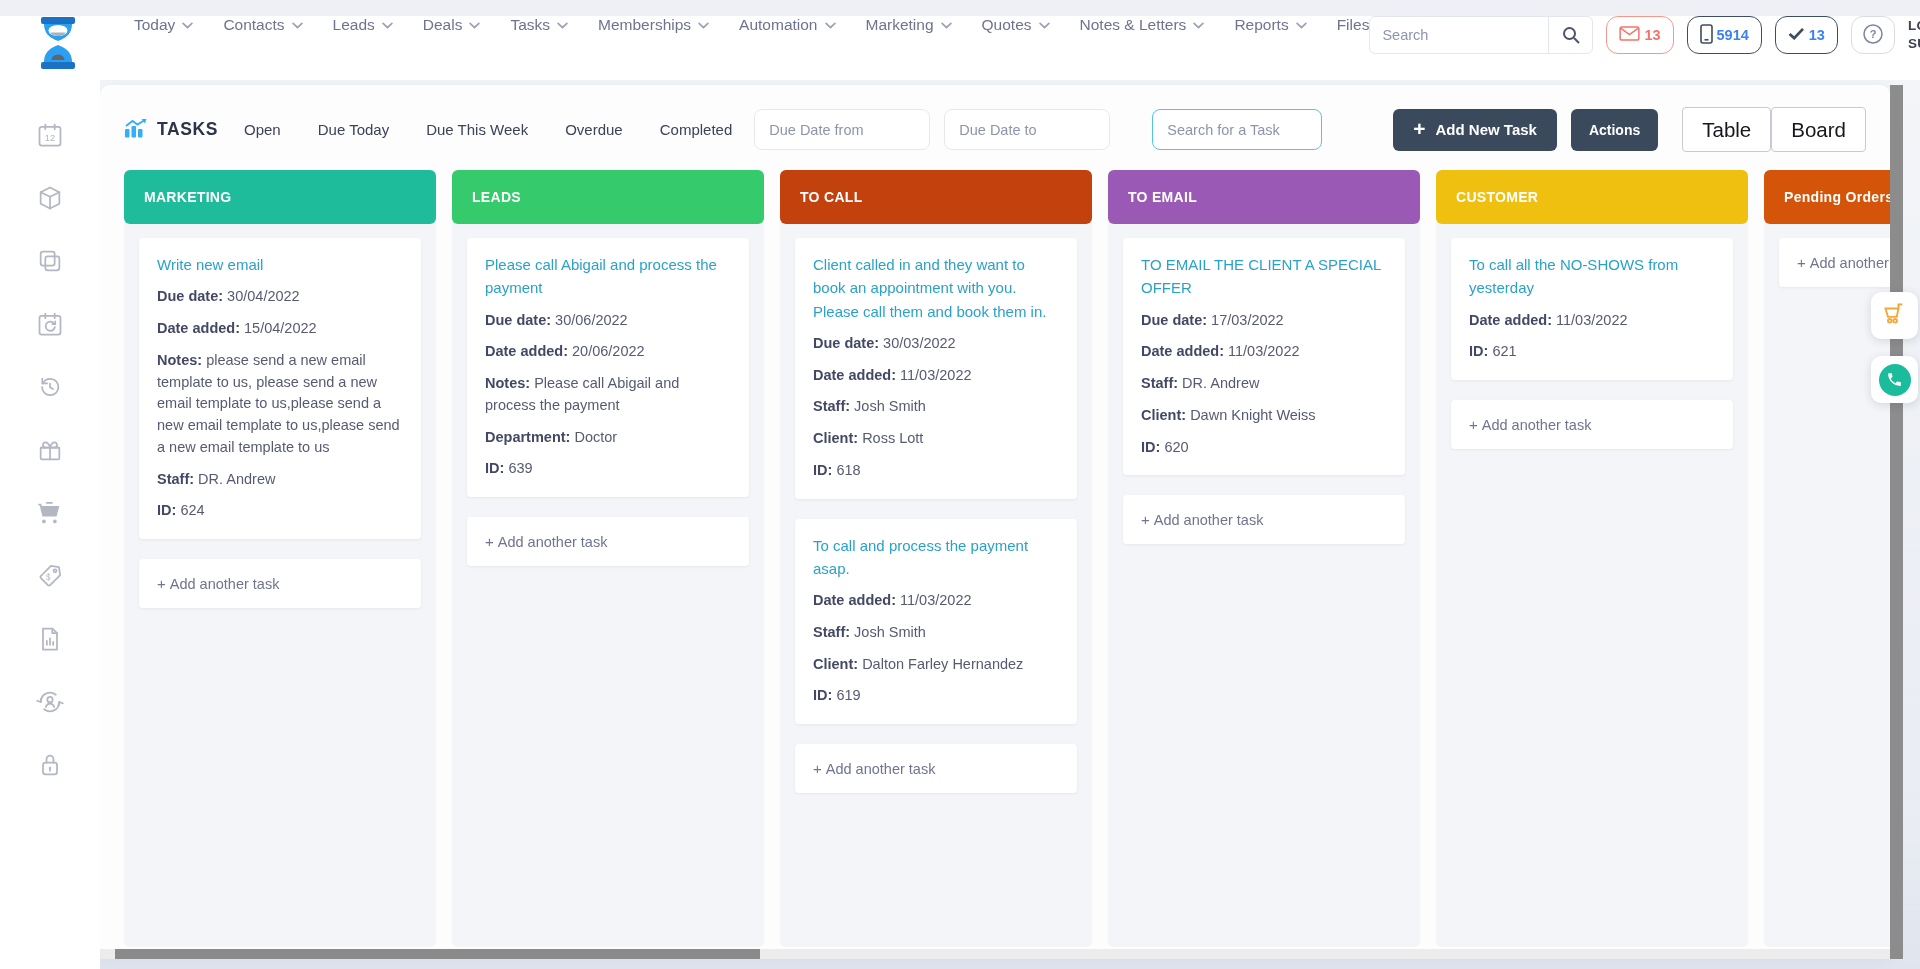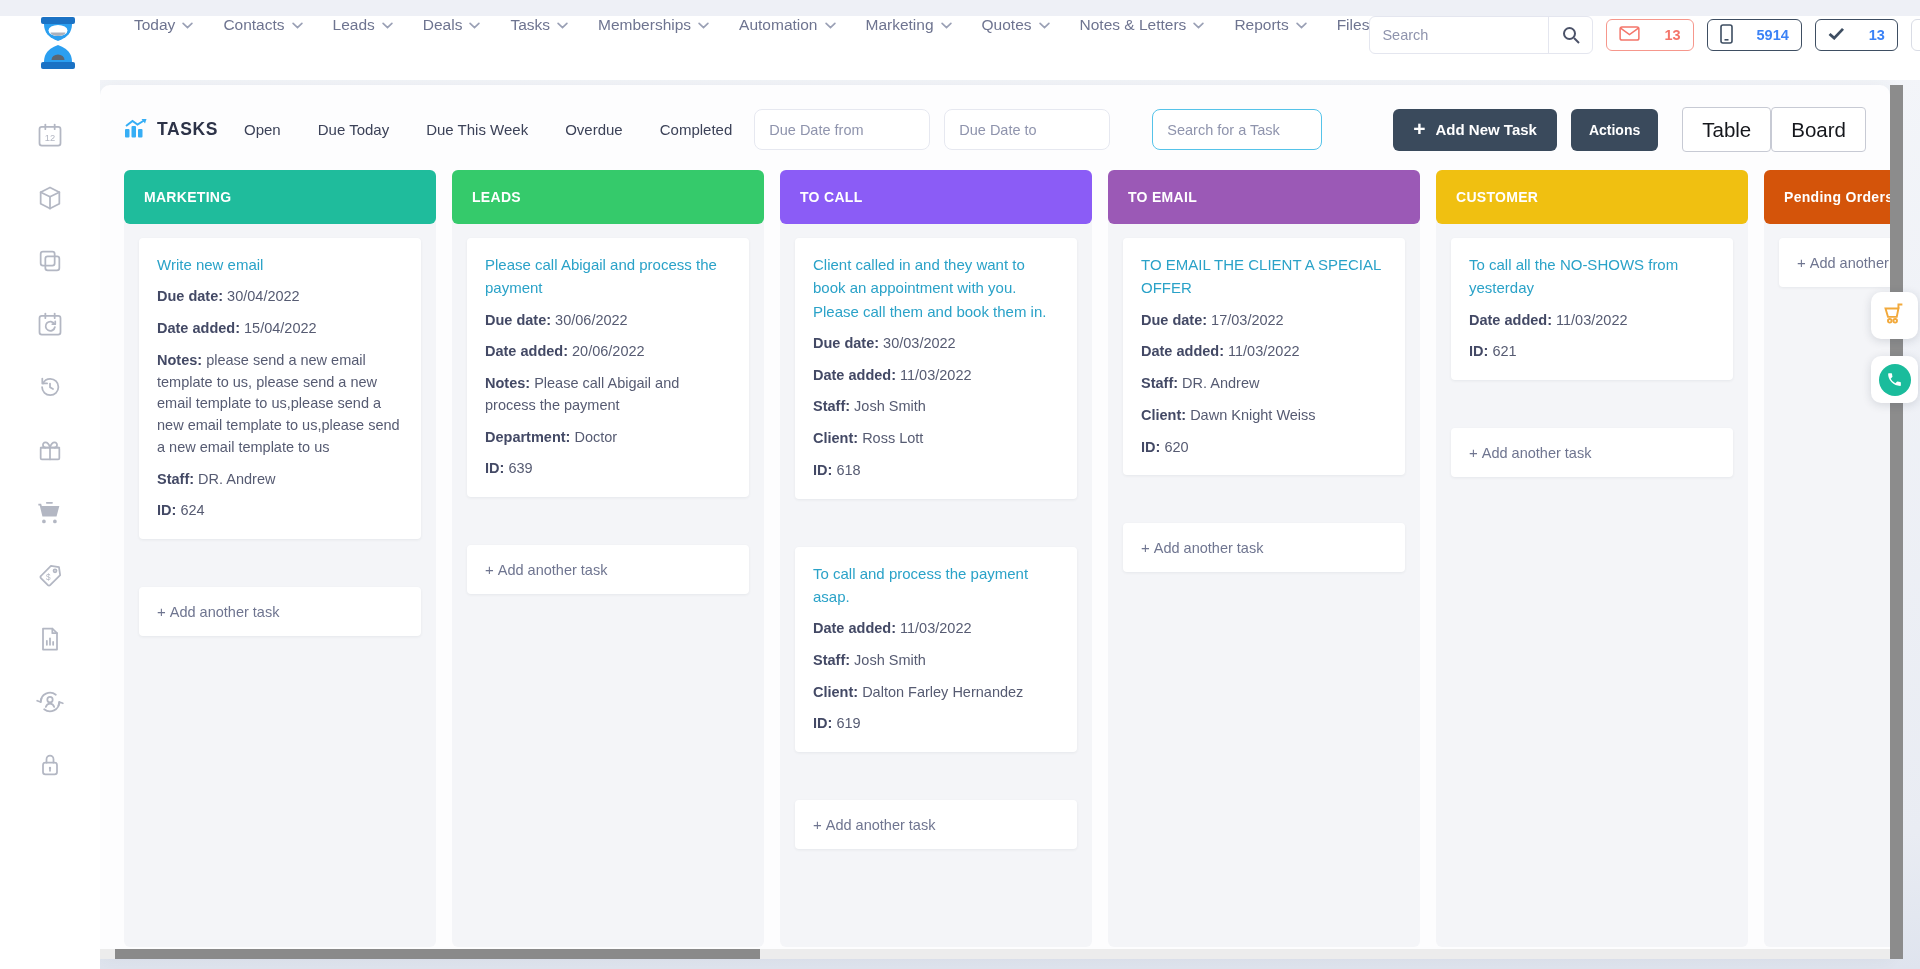--- a/index.html
+++ b/index.html
@@ -14,21 +14,21 @@
   .nav-item { display:flex; align-items:center; gap:7px; font-size:15.5px;
     color:#6e7490; font-weight:500; cursor:pointer; white-space:nowrap; }
   .nav-right { margin-left:auto; margin-right:22px; display:flex; align-items:center; gap:13px; }
   .search-box { width:224px; height:38px; border:1px solid #e4e6ef; border-radius:6px;
     display:flex; align-items:center; background:#fff; }
   .search-box input { flex:1; border:none; outline:none; padding:0 12px; font-size:14.5px;
     color:#4c1d95; font-family:inherit; min-width:0; }
   .search-box input::placeholder { color:#8f94ad; }
   .search-btn { width:44px; height:100%; display:flex; align-items:center; justify-content:center;
     border-left:1px solid #e4e6ef; cursor:pointer; }
-  .badge { height:32px; border-radius:6px; display:flex; align-items:center; gap:24px;
+  .badge { height:38px; border-radius:12px; display:flex; align-items:center; gap:4px;
     padding:0 12px; font-size:14.5px; font-weight:700; cursor:pointer; background:#fff; }
   .badge.red   { border:1.5px solid #f6978c; color:#f4756a; }
   .badge.navy  { border:1.5px solid #3e4e62; color:#3b82f6; }
   .badge.help  { border:1.5px solid #d9dce5; color:#7d83a0; width:44px; justify-content:center; padding:0; }
   .user-name { font-size:13.5px; font-weight:700; color:#3f4254; line-height:1.3;
     width:76px; text-align:left; letter-spacing:.2px; }
 
   
   .side-rail { position:absolute; top:64px; left:0; width:100px; height:905px; background:#fff;
     display:flex; flex-direction:column; align-items:center; padding-top:56px; gap:33px; z-index:20; }
@@ -64,21 +64,21 @@
     padding:0 19px; font-size:20.5px; color:#15171c; font-family:inherit; cursor:pointer;text-align:center; }
   .btn-table { margin-left:24px; }
   .btn-board { }
 
   
   .columns-area { flex:1; display:flex; gap:16px; padding:2px 24px 0; overflow:hidden; }
   .column { flex:0 0 312px; width:312px; background:#f4f5f8; border-radius:6px;
     display:flex; flex-direction:column; }
   .col-header { height:54px; flex:0 0 54px; border-radius:6px; display:flex; align-items:center;
     padding:0 20px; color:#fff; font-weight:700; font-size:14px; letter-spacing:.3px; cursor:grab; }
-  .col-body { padding:14px 15px; display:flex; flex-direction:column; overflow:hidden;gap:28px; }
+  .col-body { padding:14px 15px; display:flex; flex-direction:column; overflow:hidden; }
   .task-card { background:#fff; border-radius:4px; box-shadow:0 1px 3px rgba(40,50,70,.07);
     padding:15px 18px 17px; margin-bottom:20px; cursor:pointer; }
   .task-title { color:#2aa2c8; font-size:15px; font-weight:500; line-height:1.55; }
   .task-field { margin-top:10px; font-size:14.5px; line-height:1.5; color:#565b72; }
   .task-field b { color:#434965; font-weight:700; }
   .add-card { background:#fff; border-radius:4px; box-shadow:0 1px 3px rgba(40,50,70,.07);
     padding:16px 18px; color:#6f7590; font-size:14.5px; cursor:pointer; white-space:nowrap; }
   .add-card .plus { margin-right:4px; font-size:15px; }
 
   
@@ -403,21 +403,21 @@
               <div class="task-field"><b>Due date:</b> <span>30/06/2022</span></div>
               <div class="task-field"><b>Date added:</b> <span>20/06/2022</span></div>
               <div class="task-field"><b>Notes:</b> <span>Please call Abigail and process the payment</span></div>
               <div class="task-field"><b>Department:</b> <span>Doctor</span></div>
               <div class="task-field"><b>ID:</b> <span>639</span></div>
             </div>
             <div class="add-card"><span class="plus">+</span><span>Add another task</span></div>
           </div>
         </div>
         <div class="column">
-          <div class="col-header" style="background: #8b5cf6;">TO CALL</div>
+          <div class="col-header" style="background: #c2410c;">TO CALL</div>
           <div class="col-body">
             <div class="task-card">
               <div class="task-title">Client called in and they want to book an appointment with you. Please call them and book them in.</div>
               <div class="task-field"><b>Due date:</b> <span>30/03/2022</span></div>
               <div class="task-field"><b>Date added:</b> <span>11/03/2022</span></div>
               <div class="task-field"><b>Staff:</b> <span>Josh Smith</span></div>
               <div class="task-field"><b>Client:</b> <span>Ross Lott</span></div>
               <div class="task-field"><b>ID:</b> <span>618</span></div>
             </div>
             <div class="task-card">

